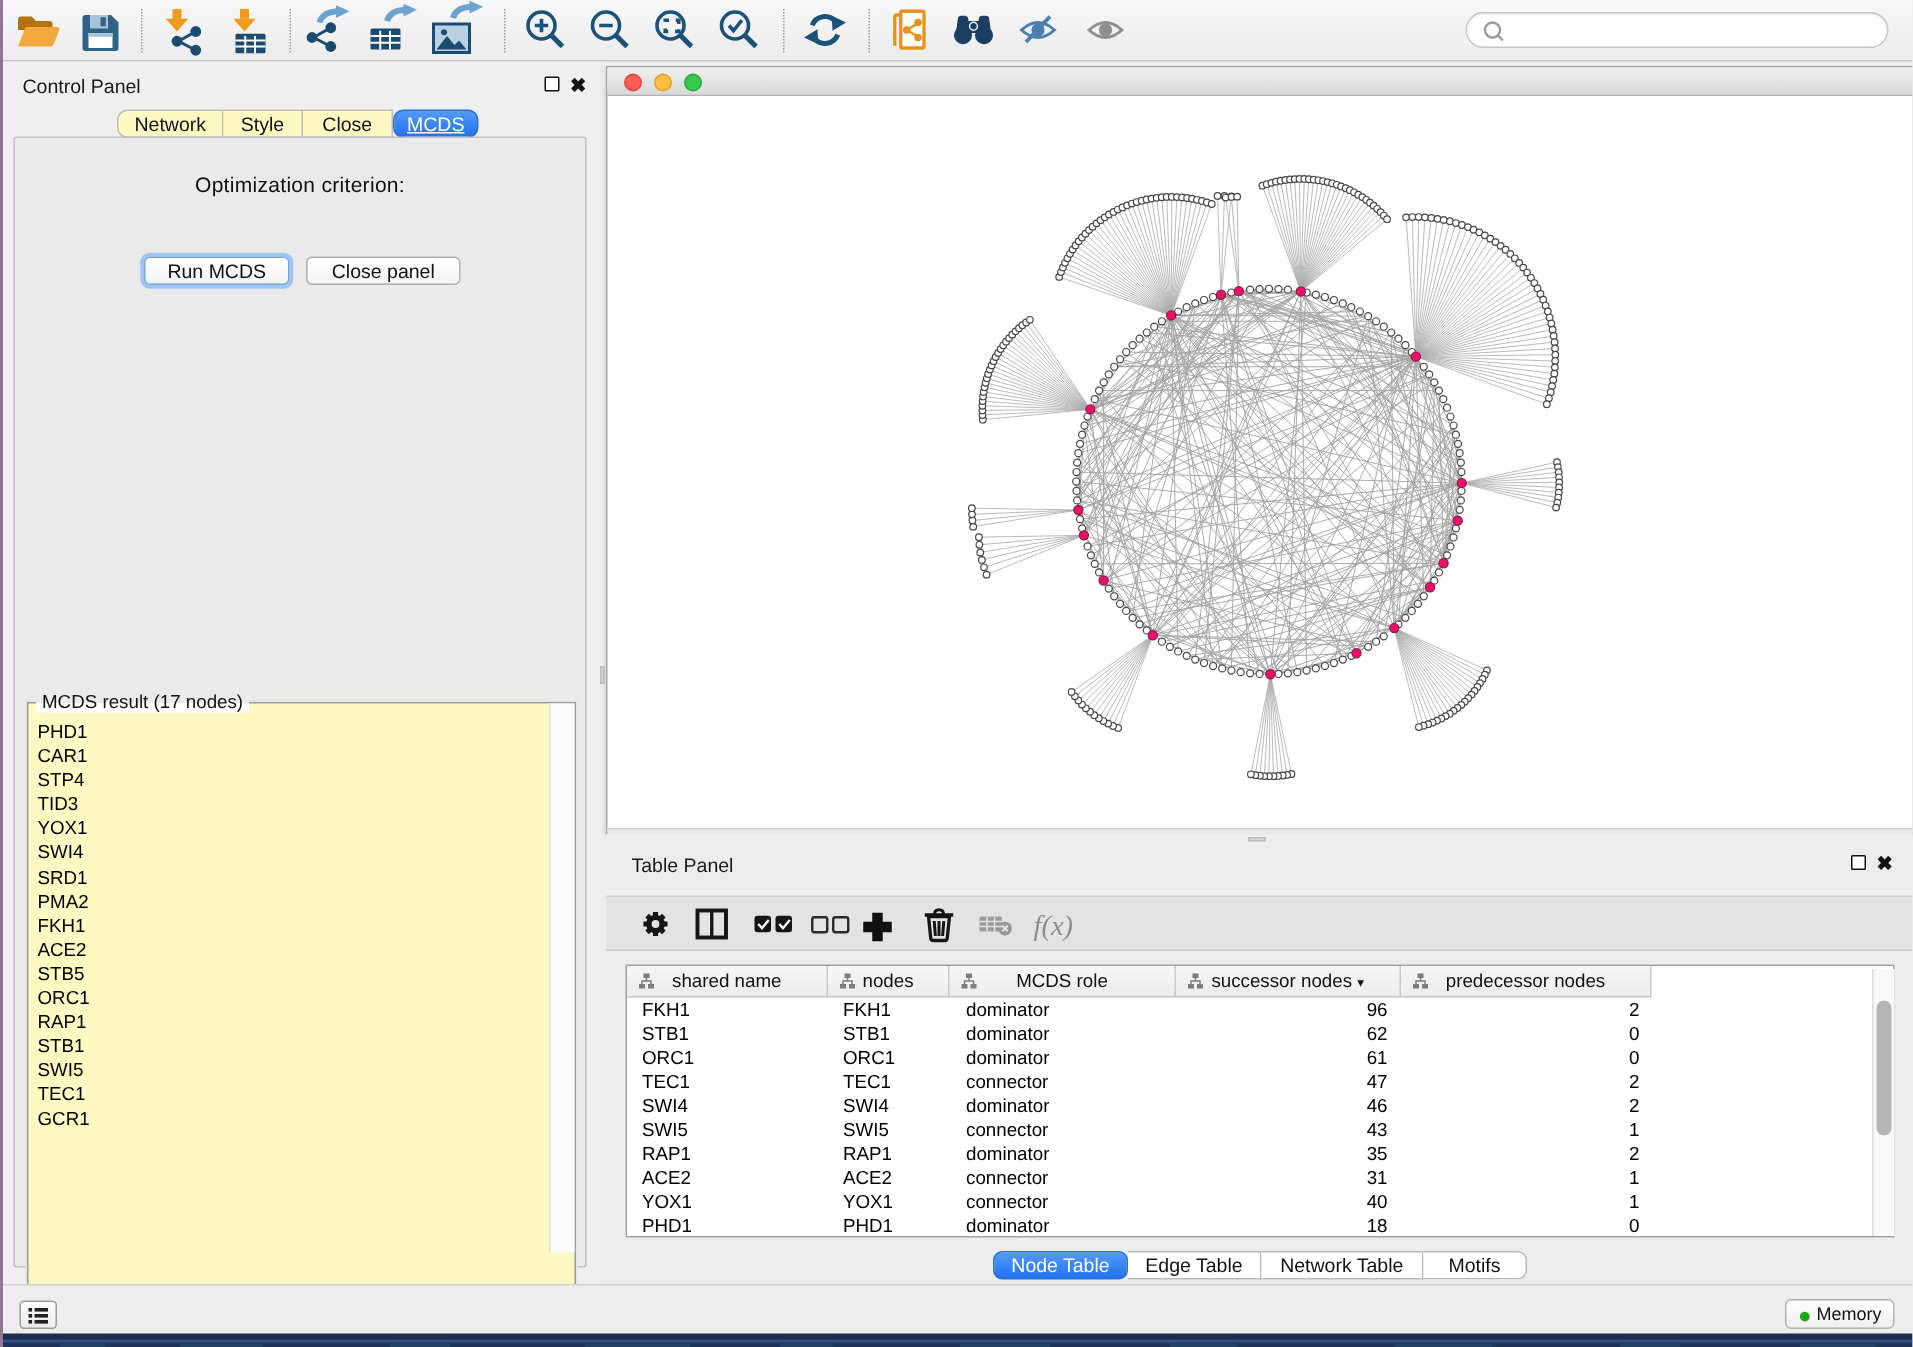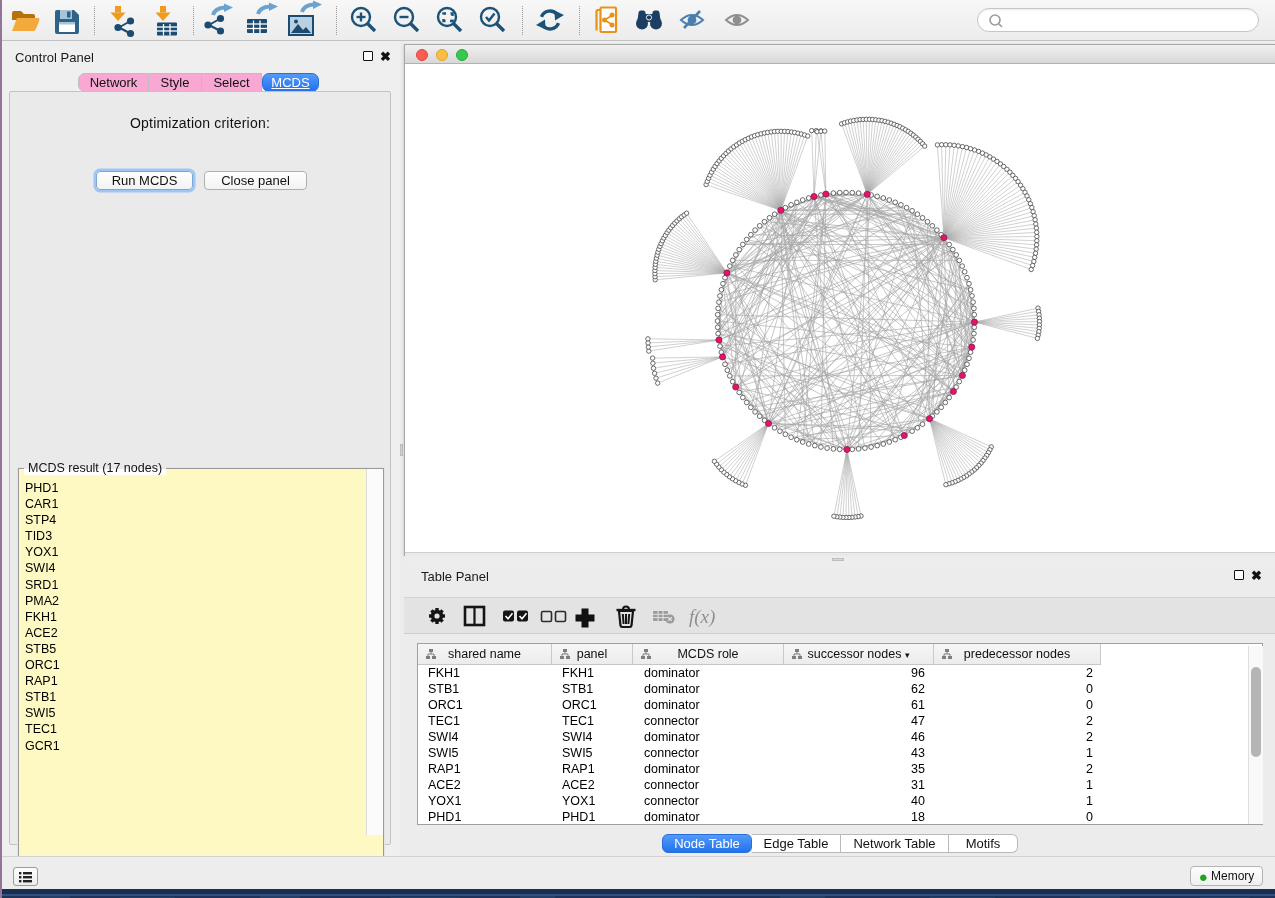--- a/index.html
+++ b/index.html
@@ -6,21 +6,21 @@
   html,body { width:1275px; height:898px; overflow:hidden; }
   body { font-family:"Liberation Sans", sans-serif; background:#efefef; position:relative; }
   .abs { position:absolute; }
   #toolbar { left:0; top:0; width:1275px; height:41px; background:linear-gradient(#f7f7f7,#ececec); border-bottom:1px solid #c2c2c2; }
   .tsep { position:absolute; top:6px; height:29px; width:0; border-left:1px dotted #9a9a9a; }
   #search { position:absolute; left:977px; top:8px; width:282px; height:24px; background:#fff; border:1px solid #c6c6c6; border-radius:12px; box-shadow:inset 0 1px 2px rgba(0,0,0,0.08); }
   #ctrlpanel { left:2px; top:41px; width:398px; height:815px; background:#efefef; }
   .ptitle { font-size:13px; color:#1a1a1a; }
   .wbox { position:absolute; width:10px; height:10px; border:1.5px solid #111; border-radius:1px; background:#fff; }
   .wx { position:absolute; font-size:13px; font-weight:bold; color:#111; line-height:10px; }
-  .tab { position:absolute; top:0; height:19px; background:#f9a8d4; border:1px solid #bdbdbd; border-left:none; font-size:13px; color:#111; text-align:center; line-height:17px; }
+  .tab { position:absolute; top:0; height:19px; background:#fef9c3; border:1px solid #bdbdbd; border-left:none; font-size:13px; color:#111; text-align:center; line-height:17px; }
   .tabsel { background:linear-gradient(#559afa,#2272ee); color:#fff; border:1px solid #2a6fd8; border-radius:7px;text-decoration:underline; }
   #cpcontent { position:absolute; left:7px; top:50px; width:382px; height:754px; border:1px solid #c2c2c2; background:#eaeaea; border-radius:2px; }
   .btn { position:absolute; height:19px; background:linear-gradient(#ffffff,#f2f2f2); border:1px solid #b0b0b0; border-radius:4px; font-size:13px; color:#111; text-align:center; line-height:17px; }
   #netwin { left:404px; top:44px; width:871px; height:512px; background:#fff; border:1px solid #a6a6a6; border-right:none; box-shadow:0 1px 3px rgba(0,0,0,0.18); }
   #nettitle { position:absolute; left:0; top:0; width:870px; height:19px; background:linear-gradient(#f0f0f0,#d8d8d8); border-bottom:1px solid #b2b2b2; }
   .tl { position:absolute; top:3.5px; width:12px; height:12px; border-radius:50%; }
   #tablepanel { left:404px; top:566px; width:871px; height:291px; background:#ececec; }
   #tptoolbar { position:absolute; left:0; top:31px; width:871px; height:37px; background:#e3e3e3; border-top:1px solid #d2d2d2; border-bottom:1px solid #cdcdcd; }
   #tbl { position:absolute; left:13px; top:77px; width:846px; height:182px; background:#fff; border:1px solid #9f9f9f; }
   #thead { position:absolute; left:0; top:0; width:683px; height:21px; background:linear-gradient(#f6f6f6,#ececec); border-bottom:1px solid #c6c6c6; }
@@ -165,21 +165,21 @@
       </svg>
     </div>
 </div>
 <div id="ctrlpanel" class="abs">
   <div class="ptitle abs" style="left:13px;top:9px">Control Panel</div>
   <div class="wbox" style="left:361px;top:10px"></div>
   <div class="wx" style="left:378px;top:11px">✖</div>
 
   <div class="tab" style="left:76px;width:71px;top:32px;border-left:1px solid #bdbdbd;border-radius:7px 0 0 7px">Network</div>
   <div class="tab" style="left:147px;width:53px;top:32px">Style</div>
-  <div class="tab" style="left:200px;width:60px;top:32px">Select</div>
+  <div class="tab" style="left:200px;width:60px;top:32px">Close</div>
   <div class="tab tabsel" style="left:260px;width:57px;top:32px">MCDS</div>
   <div id="cpcontent">
     <div class="abs" style="left:0;top:23px;width:380px;text-align:center;font-size:14px;letter-spacing:0.2px;color:#111">Optimization criterion:</div>
     <div class="btn" style="left:86px;top:79px;width:97px;height:19px;box-shadow:0 0 0 2.5px #9ec6f4;border-color:#7ba7d7">Run MCDS</div>
     <div class="btn" style="left:194px;top:79px;width:103px;height:19px">Close panel</div>
 
     <div class="abs" style="left:8px;top:376px;width:366px;height:428px;background:#fef9c3;border:1px solid #9a9a9a;box-shadow:0 0 0 1px #e4e4e4">
       <div class="abs" style="left:5px;top:-8px;padding:0 4px;font-size:12.5px;color:#111;background:linear-gradient(#eaeaea 54%,#ffffff 54%)">MCDS result (17 nodes)</div>
       <div class="abs" style="left:6px;top:11px;font-size:12.5px;color:#000;line-height:16.1px">PHD1<br>CAR1<br>STP4<br>TID3<br>YOX1<br>SWI4<br>SRD1<br>PMA2<br>FKH1<br>ACE2<br>STB5<br>ORC1<br>RAP1<br>STB1<br>SWI5<br>TEC1<br>GCR1</div>
       <div class="abs" style="right:0;top:0;width:17px;height:366px;background:#fbfbfb;border-left:1px solid #dcdcdc"></div>
@@ -596,21 +596,21 @@
           <line x1="259" y1="13" x2="259" y2="23"></line>
         </g>
       <path d="M264.2 19.2 l3.6 3.6 M267.8 19.2 l-3.6 3.6" stroke="#e3e3e3" stroke-width="1.3"></path>
 
       <text x="285" y="25" font-family="Liberation Serif, serif" font-style="italic" font-size="19" fill="#8e8e8e">f(x)</text>
     </svg>
   </div>
   <div id="tbl">
     <div id="thead">
       <div class="thcell" style="left:0;width:134px">shared name</div>
-      <div class="thcell" style="left:134px;width:81px">panel</div>
+      <div class="thcell" style="left:134px;width:81px">nodes</div>
       <div class="thcell" style="left:215px;width:151px">MCDS role</div>
       <div class="thcell" style="left:366px;width:150px">successor nodes <span style="font-size:9px">▾</span></div>
       <div class="thcell" style="left:516px;width:167px">predecessor nodes</div>
       <svg width="848" height="20" style="position:absolute;left:0;top:0">
         <g fill="#7d7d7d">
           <g transform="translate(8,5)">
               <rect x="3" y="0" width="4" height="3"></rect>
               <rect x="0" y="7" width="4" height="3"></rect>
               <rect x="6" y="7" width="4" height="3"></rect>
               <path d="M5 3 v2 M2 7 v-2 h6 v2" stroke="#7d7d7d" fill="none" stroke-width="1"></path>

